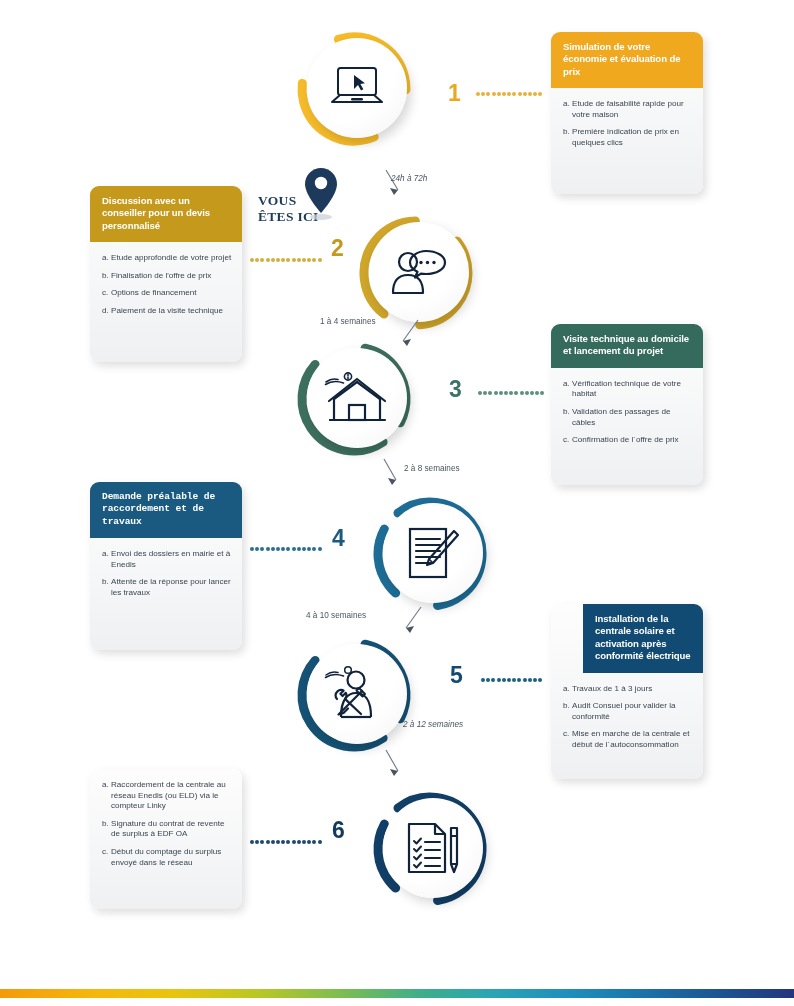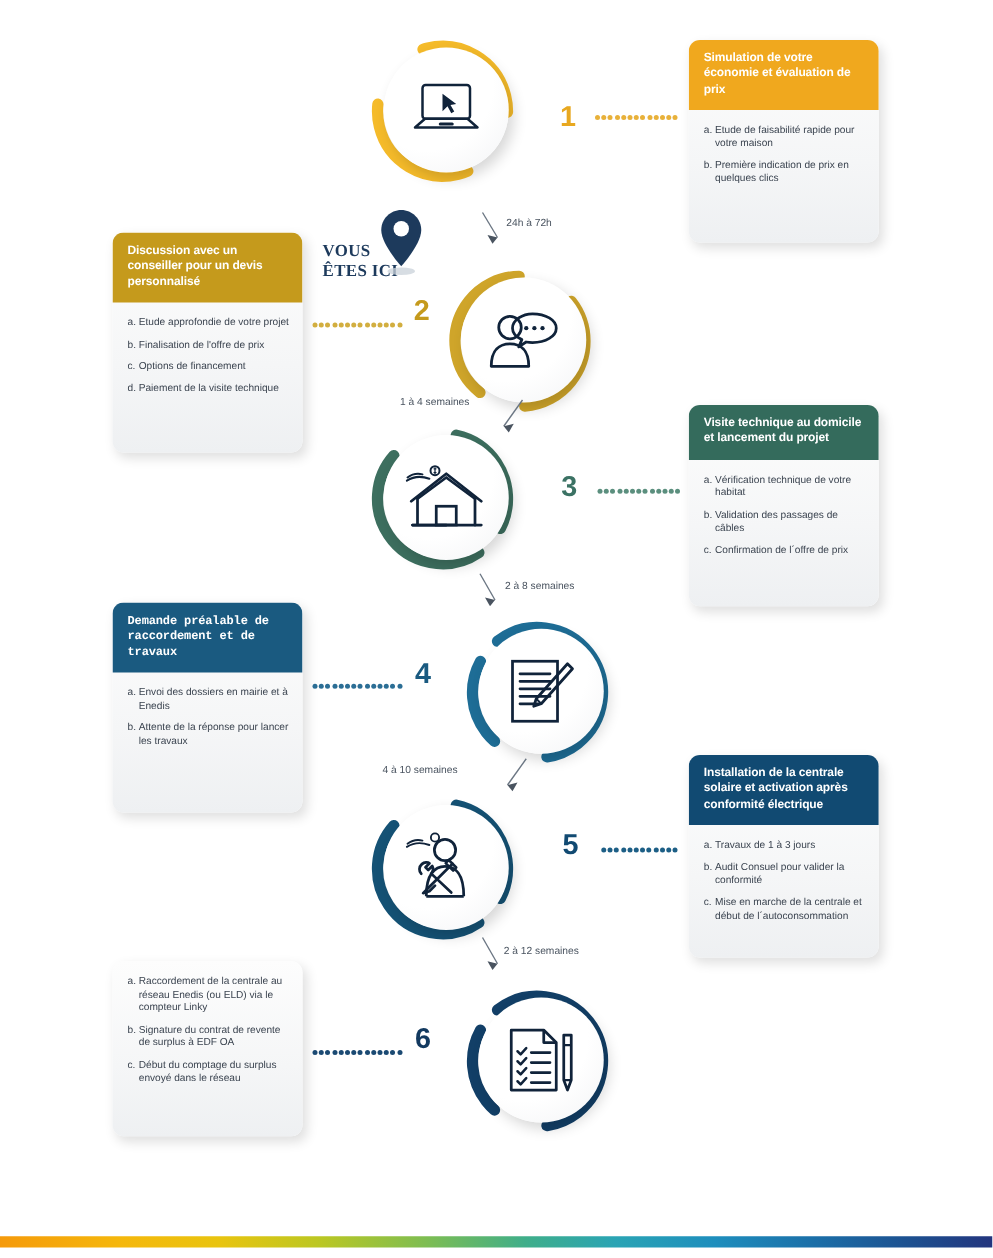--- a/index.html
+++ b/index.html
@@ -168,21 +168,21 @@
         <span class="item-text">Envoi des dossiers en mairie et à Enedis</span>
       </div>
       <div class="card-item">
         <span class="item-letter">b.</span>
         <span class="item-text">Attente de la réponse pour lancer les travaux</span>
       </div>
     </div>
   </div>
 
   <div class="card" style="left:551px; top:604px;">
-    <div class="card-header" style="background:#114a72;">Installation de la centrale solaire et activation après conformité électrique</div>
+    <div class="card-header" style="background:#114a72;margin-left:32px;">Installation de la centrale solaire et activation après conformité électrique</div>
     <div class="card-body" style="min-height:106px;">
       <div class="card-item">
         <span class="item-letter">a.</span>
         <span class="item-text">Travaux de 1 à 3 jours</span>
       </div>
       <div class="card-item">
         <span class="item-letter">b.</span>
         <span class="item-text">Audit Consuel pour valider la conformité</span>
       </div>
       <div class="card-item">
@@ -413,21 +413,21 @@
       <span style="left: 52px; background: rgb(27, 74, 115);"></span>
       <span style="left: 57.2px; background: rgb(27, 74, 115);"></span>
       <span style="left: 62.4px; background: rgb(27, 74, 115);"></span>
       <span style="left: 67.6px; background: rgb(27, 74, 115);"></span>
     </div>
 
   <svg class="arrowline" style="left:380px; top:168px; width:40px; height:34px;">
     <path d="M6 2 L18 22" stroke="#6b7683" stroke-width="1.1" fill="none"></path>
     <path d="M18 22 L10 20 L14 27 Z" fill="#4a5460"></path>
   </svg>
-  <div class="timing" style="left:405px; top:174px;">24h à 72h</div>
+  <div class="timing" style="left:391px; top:174px;font-style:italic;">24h à 72h</div>
 
   <svg class="arrowline" style="left:390px; top:318px; width:40px; height:34px;">
     <path d="M28 2 L13 23" stroke="#6b7683" stroke-width="1.1" fill="none"></path>
     <path d="M13 23 L21 21 L17 28 Z" fill="#4a5460"></path>
   </svg>
   <div class="timing" style="left:320px; top:317px;">1 à 4 semaines</div>
 
   <svg class="arrowline" style="left:378px; top:457px; width:40px; height:34px;">
     <path d="M6 2 L18 23" stroke="#6b7683" stroke-width="1.1" fill="none"></path>
     <path d="M18 23 L10 21 L14 28 Z" fill="#4a5460"></path>
@@ -437,21 +437,21 @@
   <svg class="arrowline" style="left:393px; top:605px; width:40px; height:34px;">
     <path d="M28 2 L13 23" stroke="#6b7683" stroke-width="1.1" fill="none"></path>
     <path d="M13 23 L21 21 L17 28 Z" fill="#4a5460"></path>
   </svg>
   <div class="timing" style="left:306px; top:611px;">4 à 10 semaines</div>
 
   <svg class="arrowline" style="left:380px; top:748px; width:40px; height:34px;">
     <path d="M6 2 L18 23" stroke="#6b7683" stroke-width="1.1" fill="none"></path>
     <path d="M18 23 L10 21 L14 28 Z" fill="#4a5460"></path>
   </svg>
-  <div class="timing" style="left:403px; top:756px;">2 à 12 semaines</div>
+  <div class="timing" style="left:403px; top:720px;font-style:italic;">2 à 12 semaines</div>
 
   <div class="here-text" style="left:258px; top:193px;font-family:Liberation Serif, serif;">
     <div>VOUS</div>
     <div>ÊTES ICI</div>
   </div>
   <svg class="pin" style="left:300px; top:165px; width:42px; height:56px;">
     <ellipse cx="21" cy="52" rx="11" ry="3" fill="#c9d2da" opacity=".75"></ellipse>
     <path d="M21 3 C12.2 3 5 10.2 5 19 C5 30.5 21 48 21 48 C21 48 37 30.5 37 19 C37 10.2 29.8 3 21 3 Z" fill="#1d3a5c"></path>
     <circle cx="21" cy="18" r="6.2" fill="#ffffff"></circle>
   </svg>

